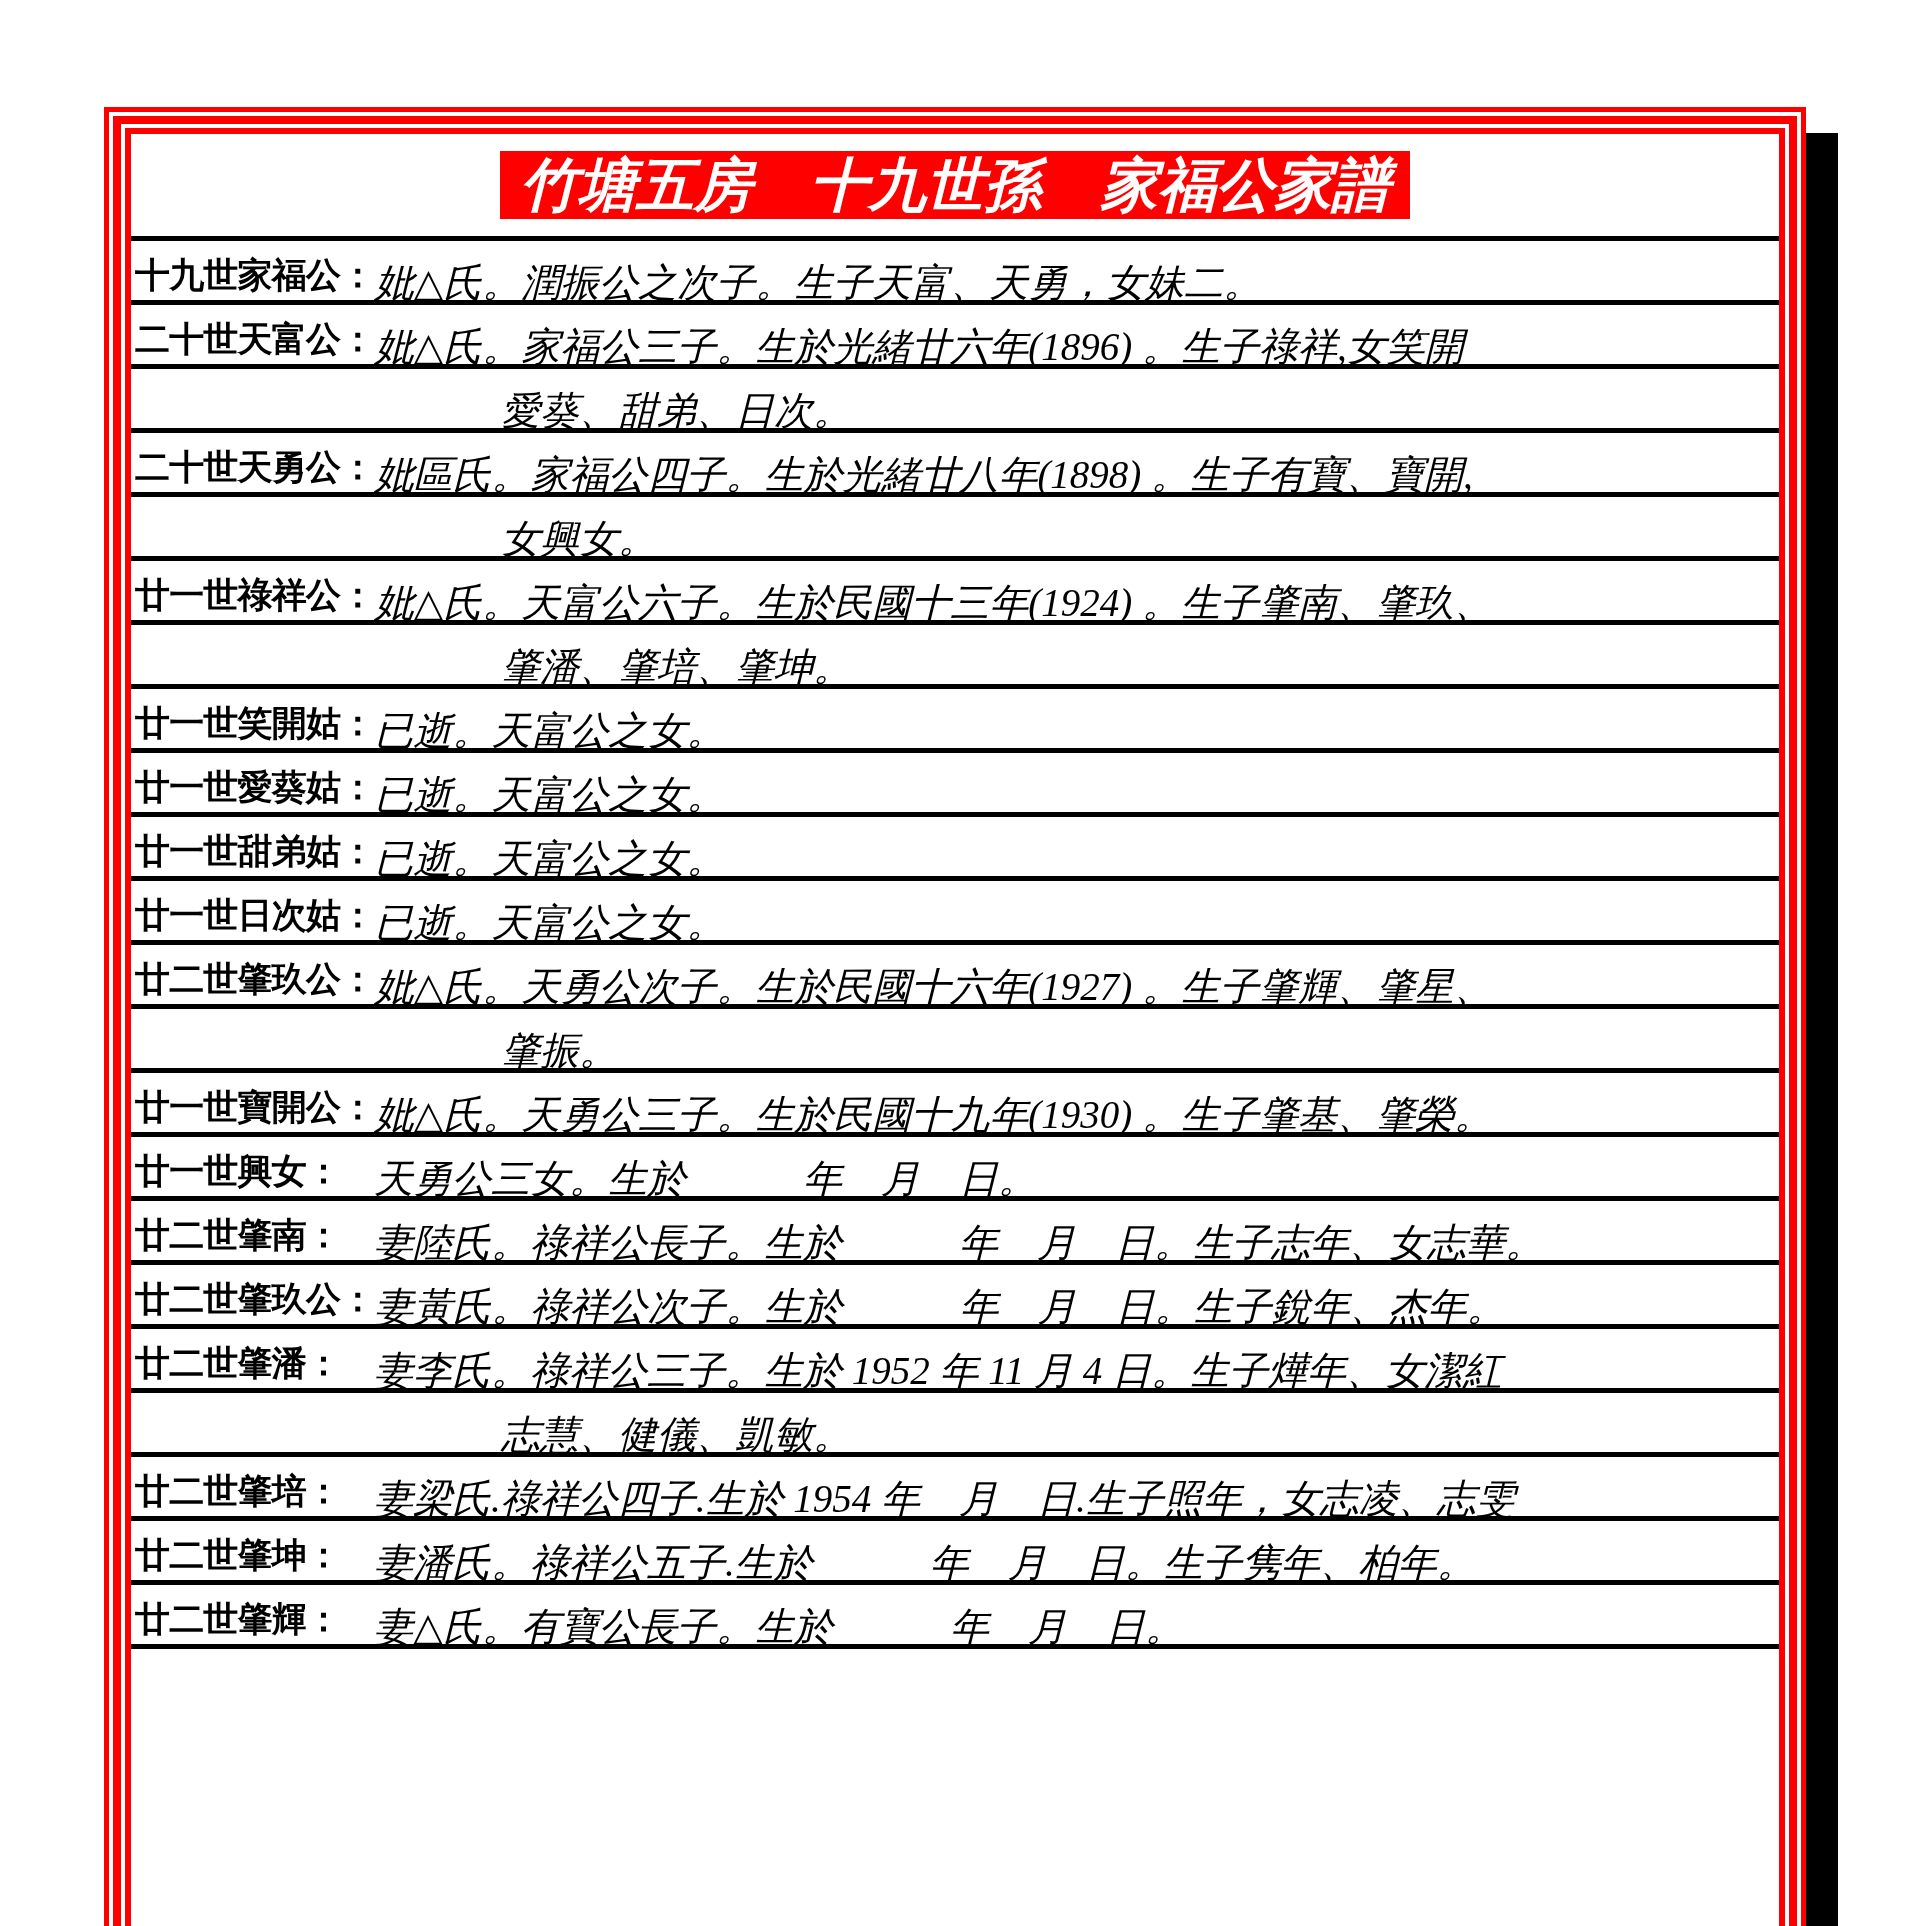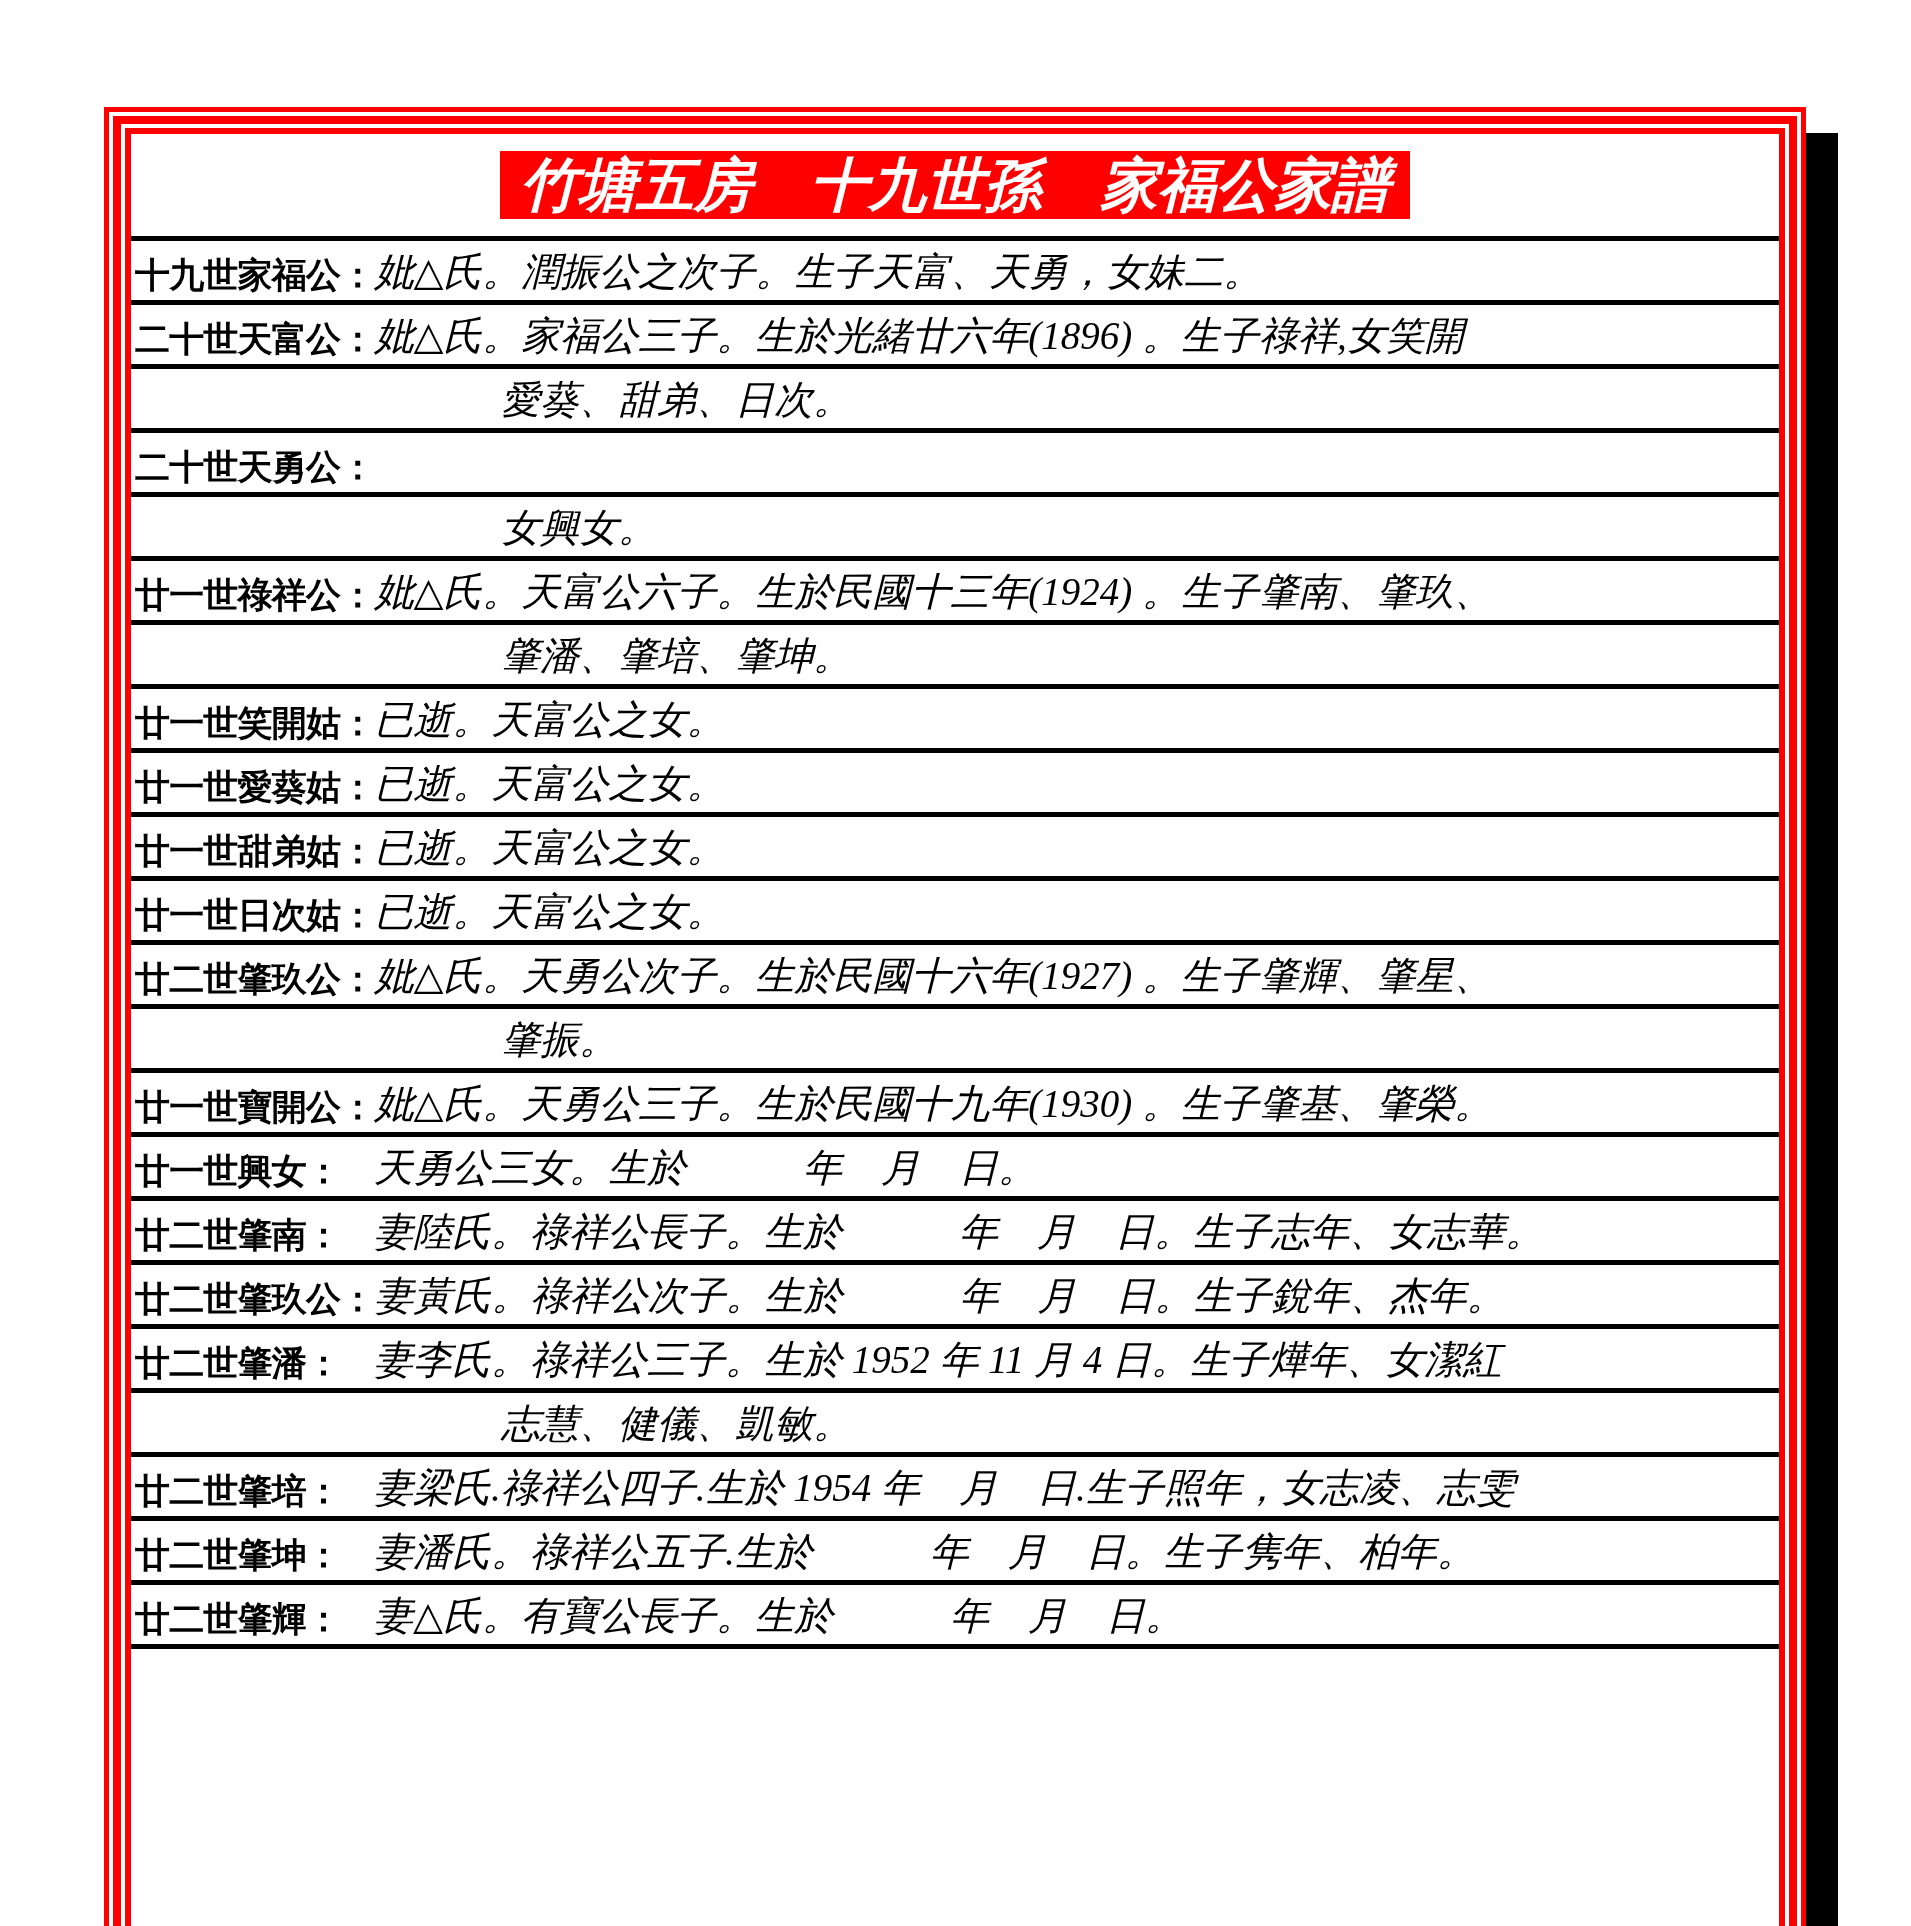--- a/index.html
+++ b/index.html
@@ -16,21 +16,21 @@
   .title-row{height:102px;display:flex;align-items:center;justify-content:center;}
   .title-box{background:var(--red);color:#ffffff;font-weight:bold;font-style:italic;
              font-family:"Liberation Sans","DejaVu Sans",sans-serif;
              font-size:58px;line-height:68px;padding:0 20px;white-space:nowrap;}
   
   .gen-table{border-bottom:5px solid #000;}
   .row{box-sizing:border-box;height:64px;border-top:5px solid #000;
        display:flex;white-space:nowrap;position:relative;}
   .cell-label{flex:0 0 239px;padding:10.8px 0 0 3.9px;font-size:35px;font-weight:bold;
               letter-spacing:-0.8px;overflow:visible;}
-  .cell-text{flex:1 1 auto;padding:4px 0 0 0;font-size:39px;font-style:italic;overflow:visible;}
+  .cell-text{flex:1 1 auto;padding:15px 0 0 0;font-size:39px;font-style:italic;overflow:visible;}
   .cell-text.indent{padding-left:127px;}
 </style>
 </head>
 <body>
 
 <div id="page">
   <div class="sheet">
     <div class="frame-mid">
       <div class="frame-inner">
 
@@ -46,20 +46,21 @@
             <div class="row">
     <div class="cell-label">二十世天富公：</div>
     <div class="cell-text">妣△氏。家福公三子。生於光緒廿六年(1896) 。生子祿祥,女笑開</div>
   </div>
             <div class="row">
     <div class="cell-label"></div>
     <div class="cell-text indent">愛葵、甜弟、日次。</div>
   </div>
             <div class="row">
     <div class="cell-label">二十世天勇公：</div>
+    <div class="cell-text">妣區氏。家福公四子。生於光緒廿八年(1898) 。生子有寶、寶開,</div>
   </div>
             <div class="row">
     <div class="cell-label"></div>
     <div class="cell-text indent">女興女。</div>
   </div>
             <div class="row">
     <div class="cell-label">廿一世祿祥公：</div>
     <div class="cell-text">妣△氏。天富公六子。生於民國十三年(1924) 。生子肇南、肇玖、</div>
   </div>
             <div class="row">

